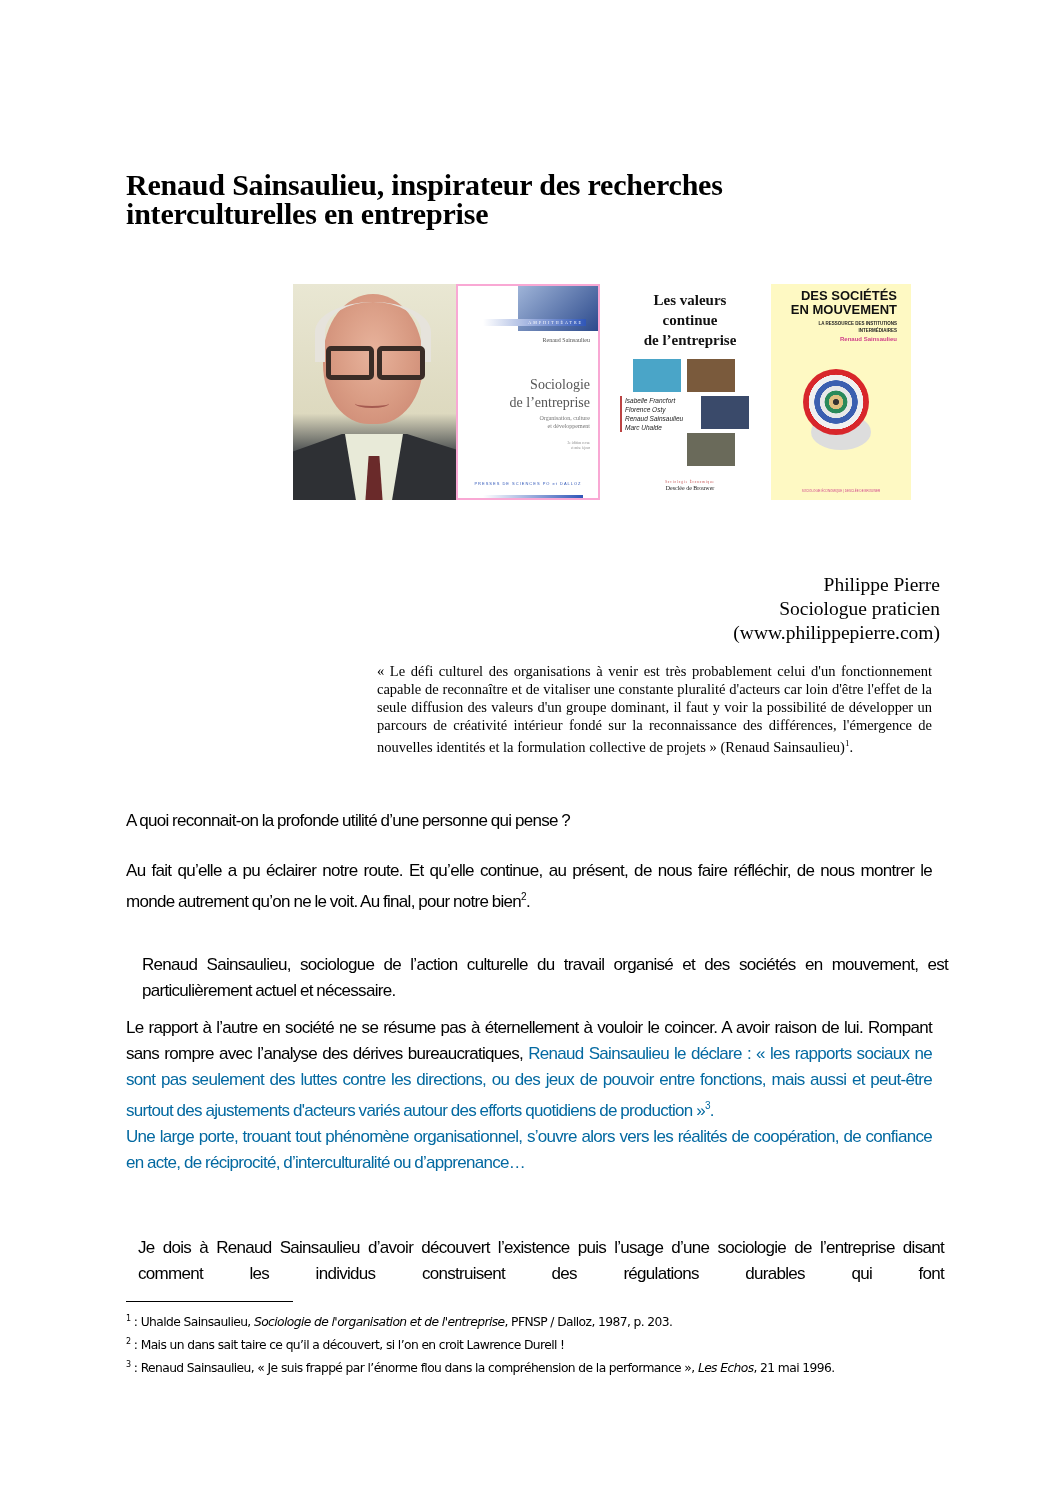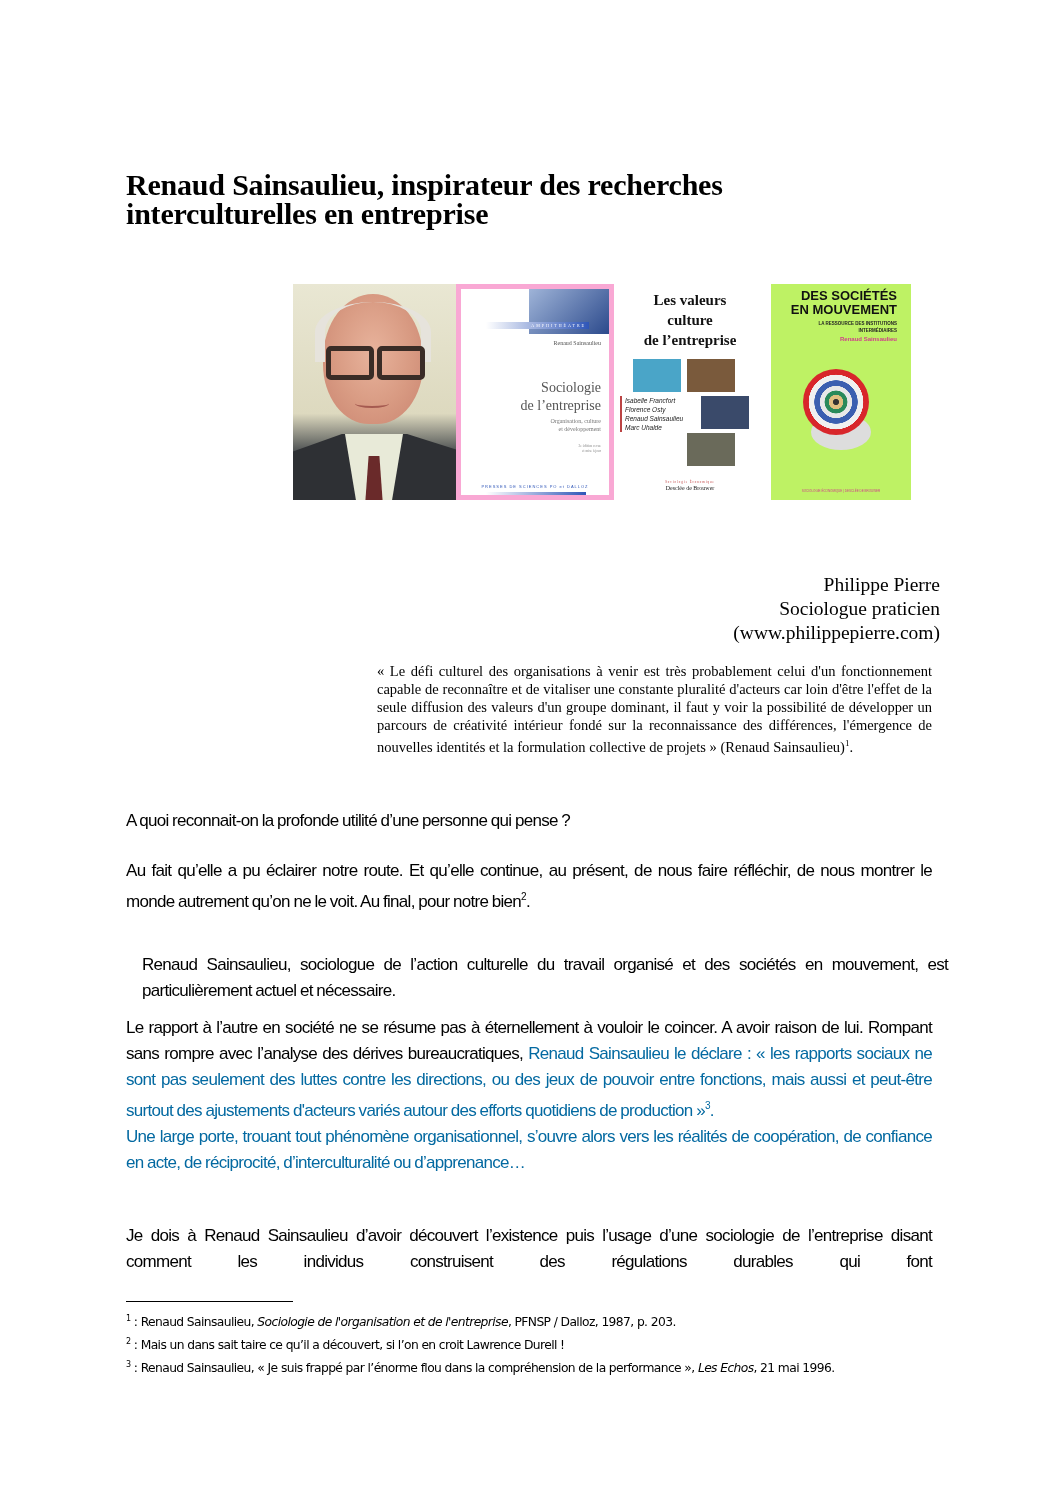--- a/index.html
+++ b/index.html
@@ -25,38 +25,38 @@
   #photo { left: 142px; width: 163px; background: linear-gradient(180deg,#e9e7d3 0%,#ddd9bf 60%,#3a3f44 80%,#2c2f33 100%); }
   .head { position: absolute; left: 30px; top: 10px; width: 100px; height: 130px; border-radius: 50% 50% 46% 46%; background: radial-gradient(ellipse at 50% 45%, #e8b39c 0%, #d89a82 55%, #c98470 100%); }
   .hair { position: absolute; left: 22px; top: 18px; width: 116px; height: 60px; border-radius: 50% 50% 0 0; border-left: 10px solid #e6e3dc; border-right: 10px solid #e6e3dc; box-sizing: border-box; }
   .glasses-l, .glasses-r { position: absolute; top: 62px; width: 38px; height: 24px; border: 5px solid #3a2c26; border-radius: 5px; }
   .glasses-l { left: 33px; } .glasses-r { left: 84px; }
   .mouth { position: absolute; left: 62px; top: 115px; width: 34px; height: 7px; border-bottom: 2px solid #a55a50; border-radius: 0 0 50% 50%; }
   .suit { position: absolute; left: 0; top: 150px; width: 163px; height: 70px; background: #2e3034; clip-path: polygon(0 25%, 30% 0, 70% 0, 100% 22%, 100% 100%, 0 100%); }
   .shirt { position: absolute; left: 52px; top: 150px; width: 58px; height: 70px; background: #e8ead8; clip-path: polygon(0 0, 100% 0, 80% 100%, 20% 100%); }
   .tie { position: absolute; left: 72px; top: 172px; width: 18px; height: 50px; background: #6a2a2a; clip-path: polygon(20% 0, 80% 0, 100% 100%, 0 100%); }
 
-  #cover3 { left: 305px; width: 158px; background: #fff; border: 5px solid #f9a8d4; box-sizing: border-box; font-family: "Liberation Serif", serif; color: #666; }
+  #cover3 { left: 305px; width: 144px; background: #fff; border: 2px solid #f9a8d4; box-sizing: border-box; font-family: "Liberation Serif", serif; color: #666; }
   #cover3 .band { position: absolute; top: 0; right: 0; width: 80px; height: 45px; background: linear-gradient(135deg,#9fb4d8,#2c4a8c); }
   #cover3 .stripe { position: absolute; top: 33px; left: 25px; width: 100px; height: 7px; background: linear-gradient(90deg,#fff,#2f56b8); color: #fff; font-size: 4px; letter-spacing: 2px; line-height: 7px; text-align: right; padding-right: 3px; }
   #cover3 .author { position: absolute; top: 51px; right: 8px; font-size: 6px; color: #555; }
   #cover3 .t { position: absolute; top: 90px; right: 8px; text-align: right; font-size: 14px; line-height: 18px; color: #555; }
   #cover3 .sub { position: absolute; top: 128px; right: 8px; text-align: right; font-size: 6px; line-height: 8px; color: #777; }
   #cover3 .ed { position: absolute; top: 155px; right: 8px; text-align: right; font-size: 3.5px; line-height: 5px; color: #888; }
   #cover3 .pub { position: absolute; top: 195px; left: 0; width: 100%; text-align: center; font-size: 4px; letter-spacing: 1px; color: #2f56b8; font-family: "Liberation Sans", sans-serif; }
   #cover3 .bar { position: absolute; bottom: 0; left: 25px; width: 100px; height: 3px; background: linear-gradient(90deg,#fff,#2f56b8); }
 
   #cover4 { left: 464px; width: 150px; background: #fff; font-family: "Liberation Serif", serif; }
   #cover4 .t { position: absolute; top: 6px; width: 100%; text-align: center; font-size: 15px; line-height: 20px; font-weight: bold; color: #111; }
   #cover4 .ph { position: absolute; background: #557; }
   #cover4 .authors { position: absolute; left: 5px; top: 112px; font-family: "Liberation Sans", sans-serif; font-style: italic; font-size: 6.5px; line-height: 9px; color: #222; border-left: 2px solid #b44; padding-left: 3px; }
   #cover4 .coll { position: absolute; top: 196px; width: 100%; text-align: center; font-size: 3px; letter-spacing: 1px; color: #b33; }
   #cover4 .pub { position: absolute; top: 201px; width: 100%; text-align: center; font-size: 6px; color: #222; }
 
-  #cover5 { left: 620px; width: 140px; background: #bef264; font-family: "Liberation Sans", sans-serif; }
+  #cover5 { left: 620px; width: 140px; background: #fef9c3; font-family: "Liberation Sans", sans-serif; }
   #cover5 .t { position: absolute; top: 5px; right: 14px; text-align: right; font-size: 13px; line-height: 14px; font-weight: bold; color: #111; }
   #cover5 .sub { position: absolute; top: 36px; right: 14px; text-align: right; font-size: 4.5px; line-height: 7px; font-weight: bold; color: #222; }
   #cover5 .a { position: absolute; top: 52px; right: 14px; font-size: 6px; font-weight: bold; color: #d0408a; }
   #cover5 .spin { position: absolute; left: 32px; top: 85px; width: 66px; height: 66px; border-radius: 50%;
      background: radial-gradient(circle, #333 0 6%, #e0c080 7% 15%, #2a8a5a 16% 24%, #e8e8e8 25% 34%, #3b5fb0 35% 46%, #f0f0f0 47% 58%, #d8262b 59% 72%, #e9e9e9 73% 80%, rgba(0,0,0,0) 81%); }
   #cover5 .shadow { position: absolute; left: 40px; top: 130px; width: 60px; height: 36px; border-radius: 50%; background: #ddd; z-index: 0; }
   #cover5 .pub { position: absolute; top: 205px; width: 100%; text-align: center; font-size: 3px; color: #d0408a; }
 
   #signature { position: absolute; right: 118px; top: 573px; text-align: right; font-family: "Liberation Serif", serif; font-size: 19.5px; line-height: 24px; }
   #quote { position: absolute; left: 377px; top: 662px; width: 555px; font-family: "Liberation Serif", serif; font-size: 14.5px; line-height: 18px; text-align: justify; }
@@ -109,21 +109,21 @@
       <div>2e édition revue</div>
       <div>et mise à jour</div>
     </div>
     <div class="pub">PRESSES DE SCIENCES PO et DALLOZ</div>
     <div class="bar"></div>
   </div>
 
   <div class="cover" id="cover4">
     <div class="t">
       <div>Les valeurs</div>
-      <div>culture</div>
+      <div>continue</div>
       <div>de l’entreprise</div>
     </div>
     <div class="ph" style="left:18px;top:75px;width:48px;height:33px;background:#4aa5c8;"></div>
     <div class="ph" style="left:72px;top:75px;width:48px;height:33px;background:#7a5a3c;"></div>
     <div class="ph" style="left:86px;top:112px;width:48px;height:33px;background:#3a4a6a;"></div>
     <div class="ph" style="left:72px;top:149px;width:48px;height:33px;background:#6a6a5a;"></div>
     <div class="authors">
       <div>Isabelle Francfort</div>
       <div>Florence Osty</div>
       <div>Renaud Sainsaulieu</div>
@@ -158,21 +158,21 @@
 <div id="quote"><span>« Le défi culturel des organisations à venir est très probablement celui d'un fonctionnement capable de reconnaître et de vitaliser une constante pluralité d'acteurs car loin d'être l'effet de la seule diffusion des valeurs d'un groupe dominant, il faut y voir la possibilité de développer un parcours de créativité intérieur fondé sur la reconnaissance des différences, l'émergence de nouvelles identités et la formulation collective de projets » (Renaud Sainsaulieu)</span><sup>1</sup><span>.</span></div>
 
 <p class="body" id="p1" style="margin:0">A quoi reconnait-on la profonde utilité d’une personne qui pense ?</p>
 
 <p class="body" id="p2" style="margin:0"><span>Au fait qu’elle a pu éclairer notre route. Et qu’elle continue, au présent, de nous faire réfléchir, de nous montrer le monde autrement qu’on ne le voit. Au final, pour notre bien</span><sup>2</sup><span>.</span></p>
 
 <p class="body" id="p3" style="margin:16px">Renaud Sainsaulieu, sociologue de l’action culturelle du travail organisé et des sociétés en mouvement, est particulièrement actuel et nécessaire.</p>
 
 <p class="body" id="p4" style="margin:0"><span>Le rapport à l’autre en société ne se résume pas à éternellement à vouloir le coincer. A avoir raison de lui. Rompant sans rompre avec l’analyse des dérives bureaucratiques,</span><span class="grey"> Renaud Sainsaulieu le déclare : « les rapports sociaux ne sont pas seulement des luttes contre les directions, ou des jeux de pouvoir entre fonctions, mais aussi et peut-être surtout des ajustements d'acteurs variés autour des efforts quotidiens de production »</span><sup class="grey">3</sup><span class="grey">.</span><br><span class="grey">Une large porte, trouant tout phénomène organisationnel, s’ouvre alors vers les réalités de coopération, de confiance en acte, de réciprocité, d’interculturalité ou d’apprenance…</span></p>
 
-<p class="body" id="p5" style="margin:0; text-align-last: justify;">Je dois à Renaud Sainsaulieu d’avoir découvert l’existence puis l’usage d’une sociologie de l’entreprise disant comment les individus construisent des régulations durables qui font</p>
+<p class="body" id="p5" style="margin:12px; text-align-last: justify;">Je dois à Renaud Sainsaulieu d’avoir découvert l’existence puis l’usage d’une sociologie de l’entreprise disant comment les individus construisent des régulations durables qui font</p>
 
 <div id="footrule"></div>
 
 <div id="footnotes">
-  <div><sup>1</sup><span> : Renaud Sainsaulieu, </span><i>Sociologie de l'organisation et de l'entreprise</i><span>, PFNSP / Dalloz, 1987, p. 203.</span></div>
+  <div><sup>1</sup><span> : Uhalde Sainsaulieu, </span><i>Sociologie de l'organisation et de l'entreprise</i><span>, PFNSP / Dalloz, 1987, p. 203.</span></div>
   <div><sup>2</sup><span> : Mais un dans sait taire ce qu’il a découvert, si l’on en croit Lawrence Durell !</span></div>
   <div><sup>3</sup><span> : Renaud Sainsaulieu, « Je suis frappé par l’énorme flou dans la compréhension de la performance », </span><i>Les Echos</i><span>, 21 mai 1996.</span></div>
 </div>
 
 </body></html>

